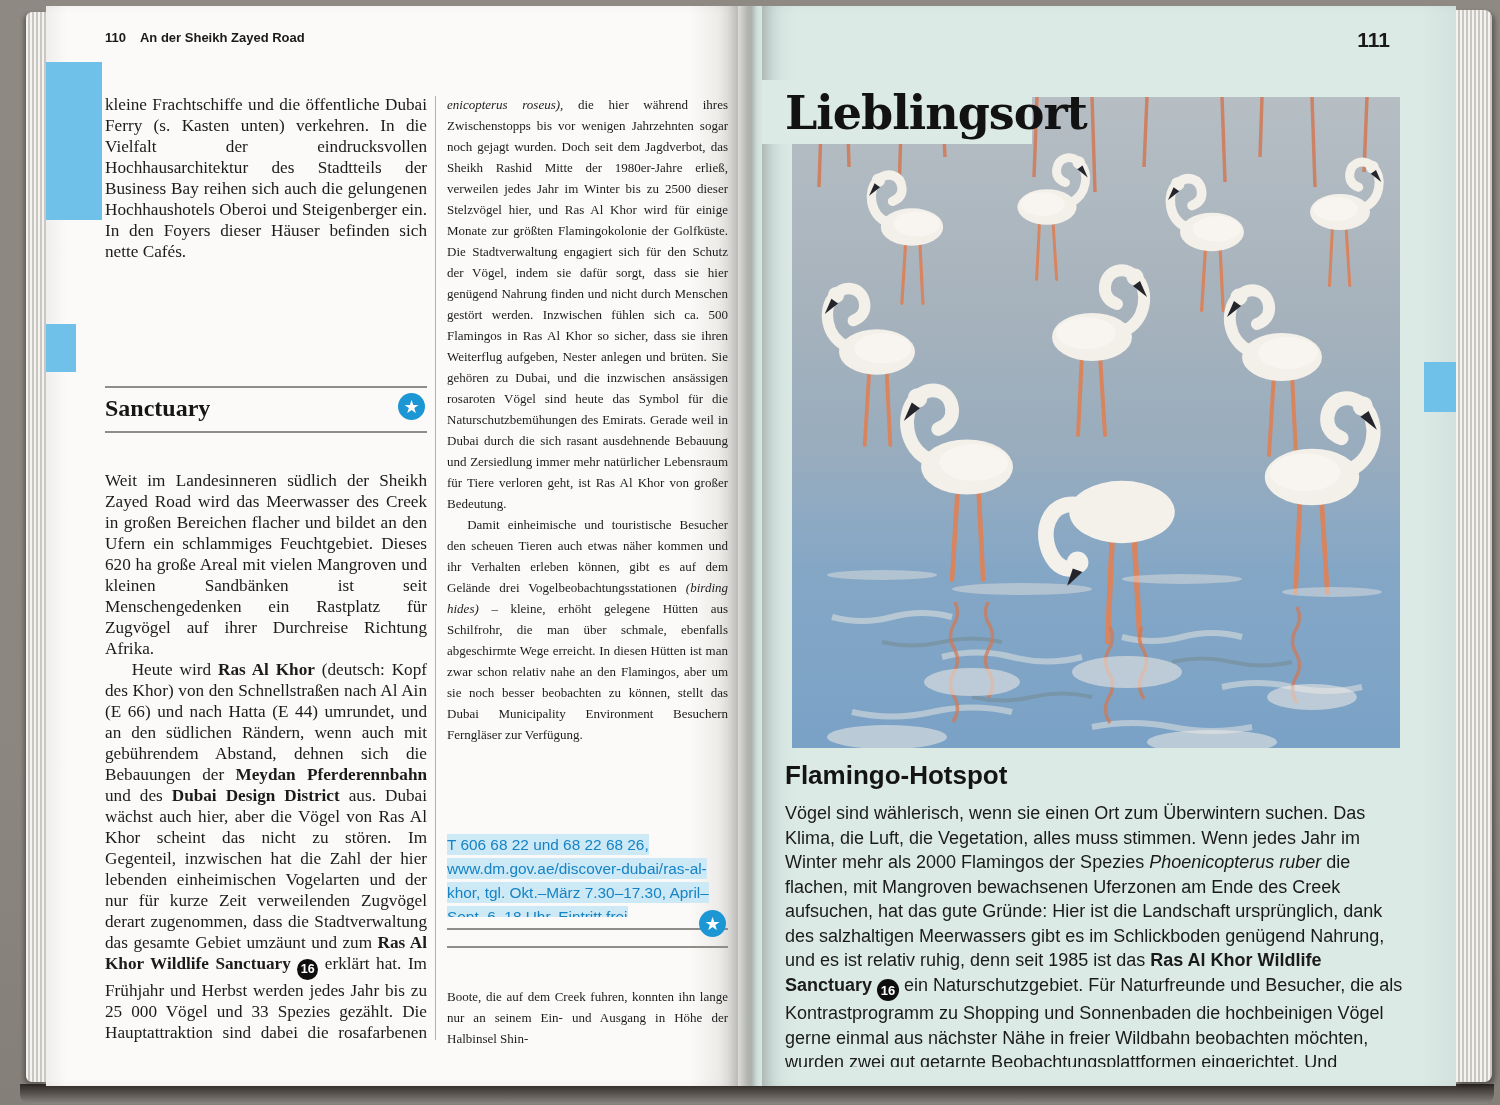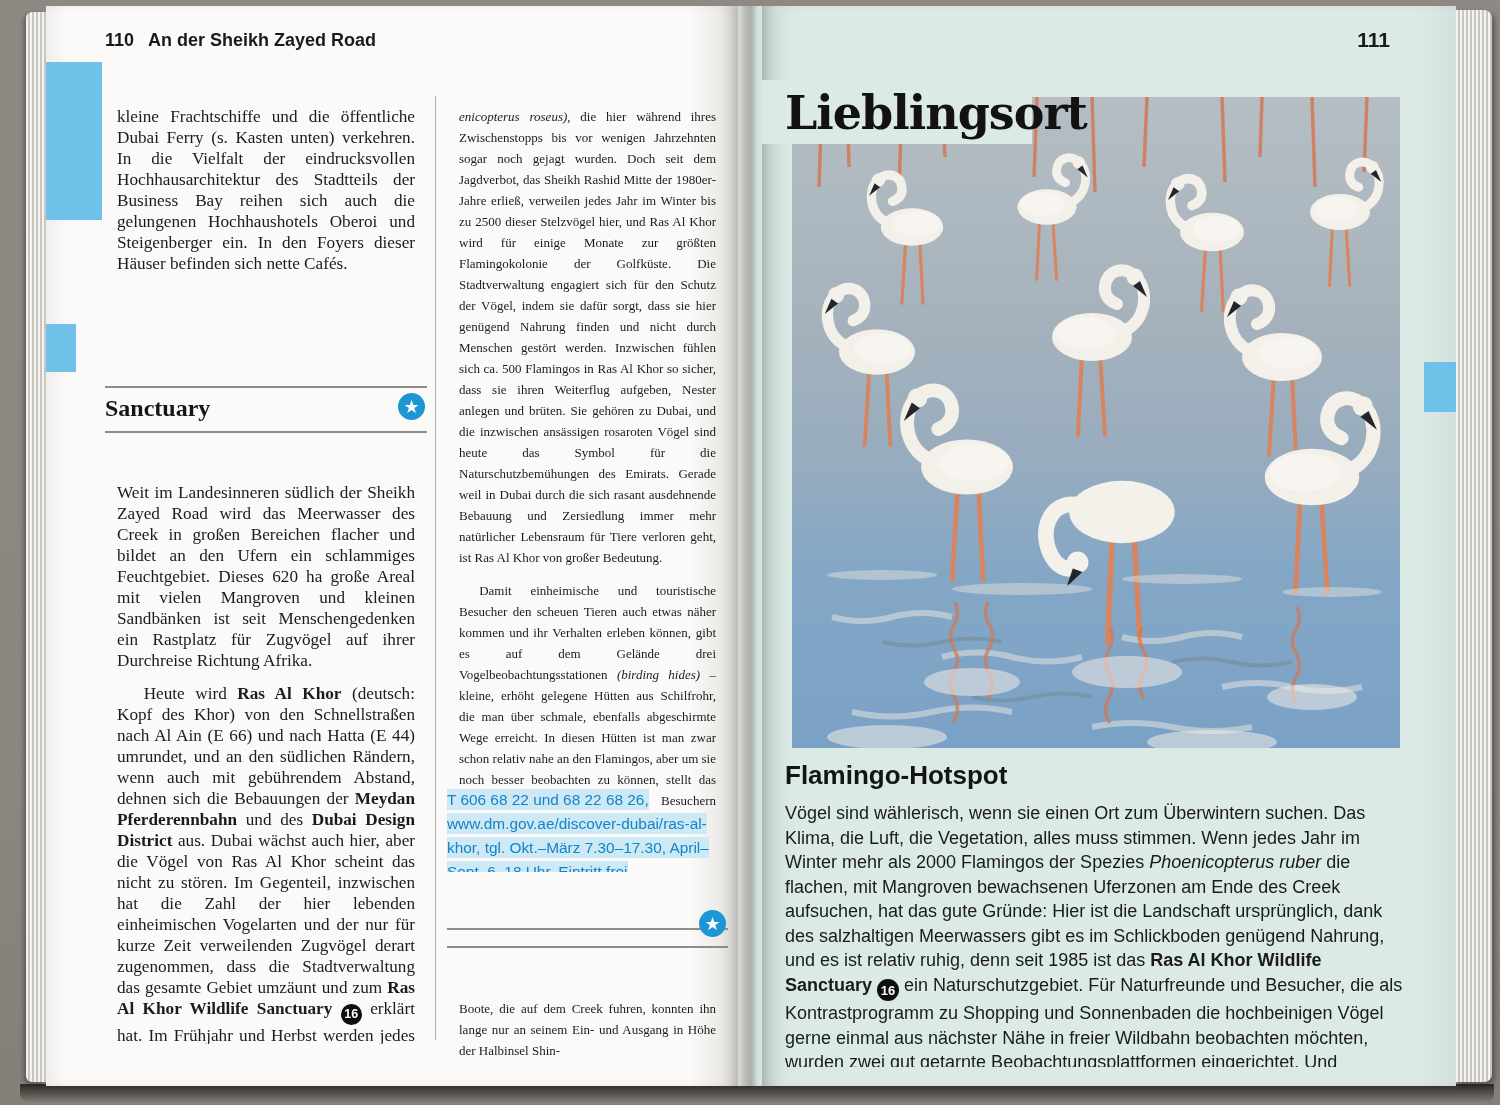--- a/index.html
+++ b/index.html
@@ -22,31 +22,31 @@
   #right-page{position:absolute;left:762px;top:6px;width:694px;height:1080px;
     background:linear-gradient(to right,#cfdeda 0%,#dceae6 5%,#dceae6 95%,#d2e1dd 100%);
     box-shadow:inset 14px 0 18px -12px rgba(0,0,0,.28);}
   
   .tab{position:absolute;background:#6fc1ea;}
   #tab-1{left:46px;top:62px;width:56px;height:158px;}
   #tab-2{left:46px;top:324px;width:30px;height:48px;}
   #tab-right{left:1424px;top:362px;width:32px;height:50px;}
   
   #lp-header{position:absolute;left:105px;top:30px;font-family:"Liberation Sans",sans-serif;
-    font-weight:bold;font-size:18px;color:#1a1a1a;}
+    font-weight:bold;font-size:13px;color:#1a1a1a;}
   #lp-header .num{margin-right:14px;}
   .col{position:absolute;overflow:hidden;}
   #col1-a{left:105px;top:94px;width:322px;height:284px;}
   #col1-b{left:105px;top:470px;width:322px;height:574px;}
   #col2-a{left:447px;top:94px;width:281px;height:738px;}
-  #col2-info{left:447px;top:788px;width:281px;height:84px;}
+  #col2-info{left:447px;top:833px;width:281px;height:84px;}
   #col2-b{left:447px;top:986px;width:281px;height:80px;}
   .bodytext{font-size:17.2px;line-height:21px;text-align:justify;}
   #col2-a .bodytext,#col2-b .bodytext{font-size:13px;line-height:21px;}
-  p{margin:12px;}
+  p{margin:0;}
   .ind{text-indent:1.55em;}
   .b{font-weight:bold;}
   .i{font-style:italic;}
   #column-divider{position:absolute;left:435px;top:96px;width:1px;height:944px;background:#b3b1ac;}
   
   .section-header{position:absolute;left:105px;width:322px;border-top:2px solid #8f8d89;
     border-bottom:2px solid #8f8d89;padding:7px 0 9px 0;}
   #sec1{top:386px;}
   #sec2{left:447px;top:928px;width:281px;}
   .sec-title{font-family:"Liberation Serif",serif;font-weight:bold;font-size:24px;line-height:27px;color:#161616;}

